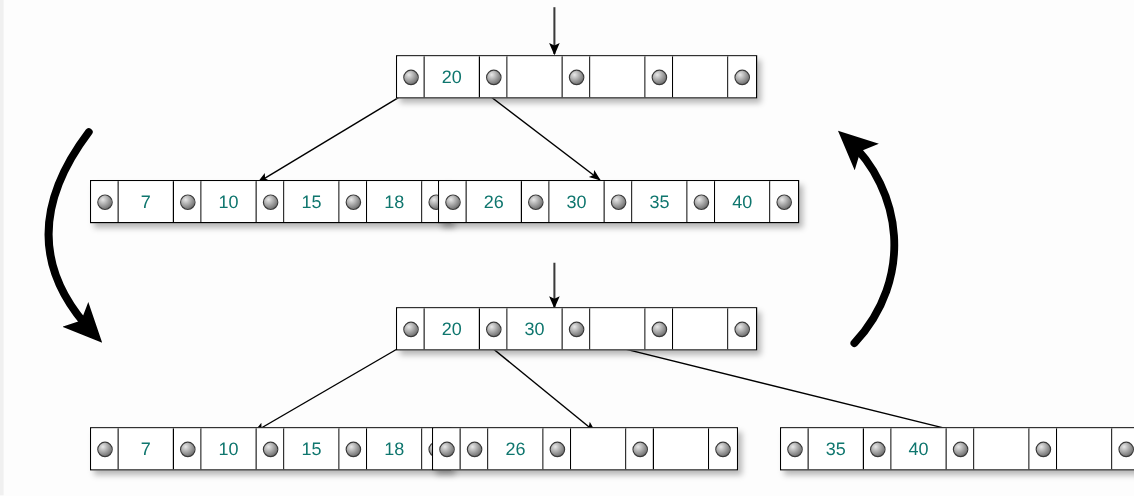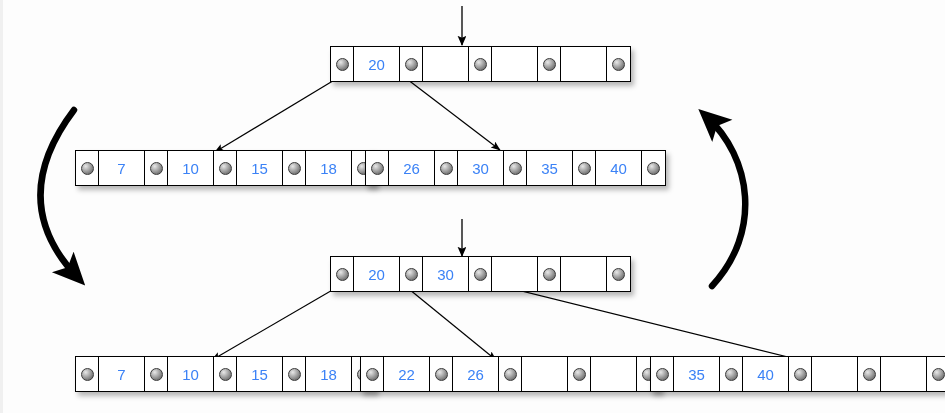--- a/index.html
+++ b/index.html
@@ -26,21 +26,21 @@
   }
   .cell{
     box-sizing:border-box;
     border-right:1.5px solid #000;
     display:flex;align-items:center;justify-content:center;
     background:#ffffff;
     height:100%;
   }
   .cell:last-child{border-right:none;}
   .cell.ptr{width:23px;flex:0 0 23px;}
-  .cell.key{width:46px;flex:0 0 46px;font-size:15px;color:#3b82f6;}
+  .cell.key{width:46px;flex:0 0 46px;font-size:15px;color:#0f766e;}
 
   .dot{
     width:13px;height:13px;border-radius:50%;
     background:
       radial-gradient(circle at 34% 30%, #e8e8e8 0%, #bdbdbd 28%, #8f8f8f 58%, #6e6e6e 80%, #4a4a4a 100%);
     border:1px solid #3a3a3a;
     box-sizing:border-box;
   }
 
   svg.lines{position:absolute;left:0;top:0;width:945px;height:413px;z-index:1;pointer-events:none;}
@@ -192,21 +192,20 @@
       <div class="cell key">18</div>
       <div class="cell ptr">
         <span class="dot"></span>
       </div>
     </div>
 
   <div class="node" style="left:360px;top:356px;">
       <div class="cell ptr">
         <span class="dot"></span>
       </div>
-      <div class="cell key">22</div>
       <div class="cell ptr">
         <span class="dot"></span>
       </div>
       <div class="cell key">26</div>
       <div class="cell ptr">
         <span class="dot"></span>
       </div>
       <div class="cell key"></div>
       <div class="cell ptr">
         <span class="dot"></span>

